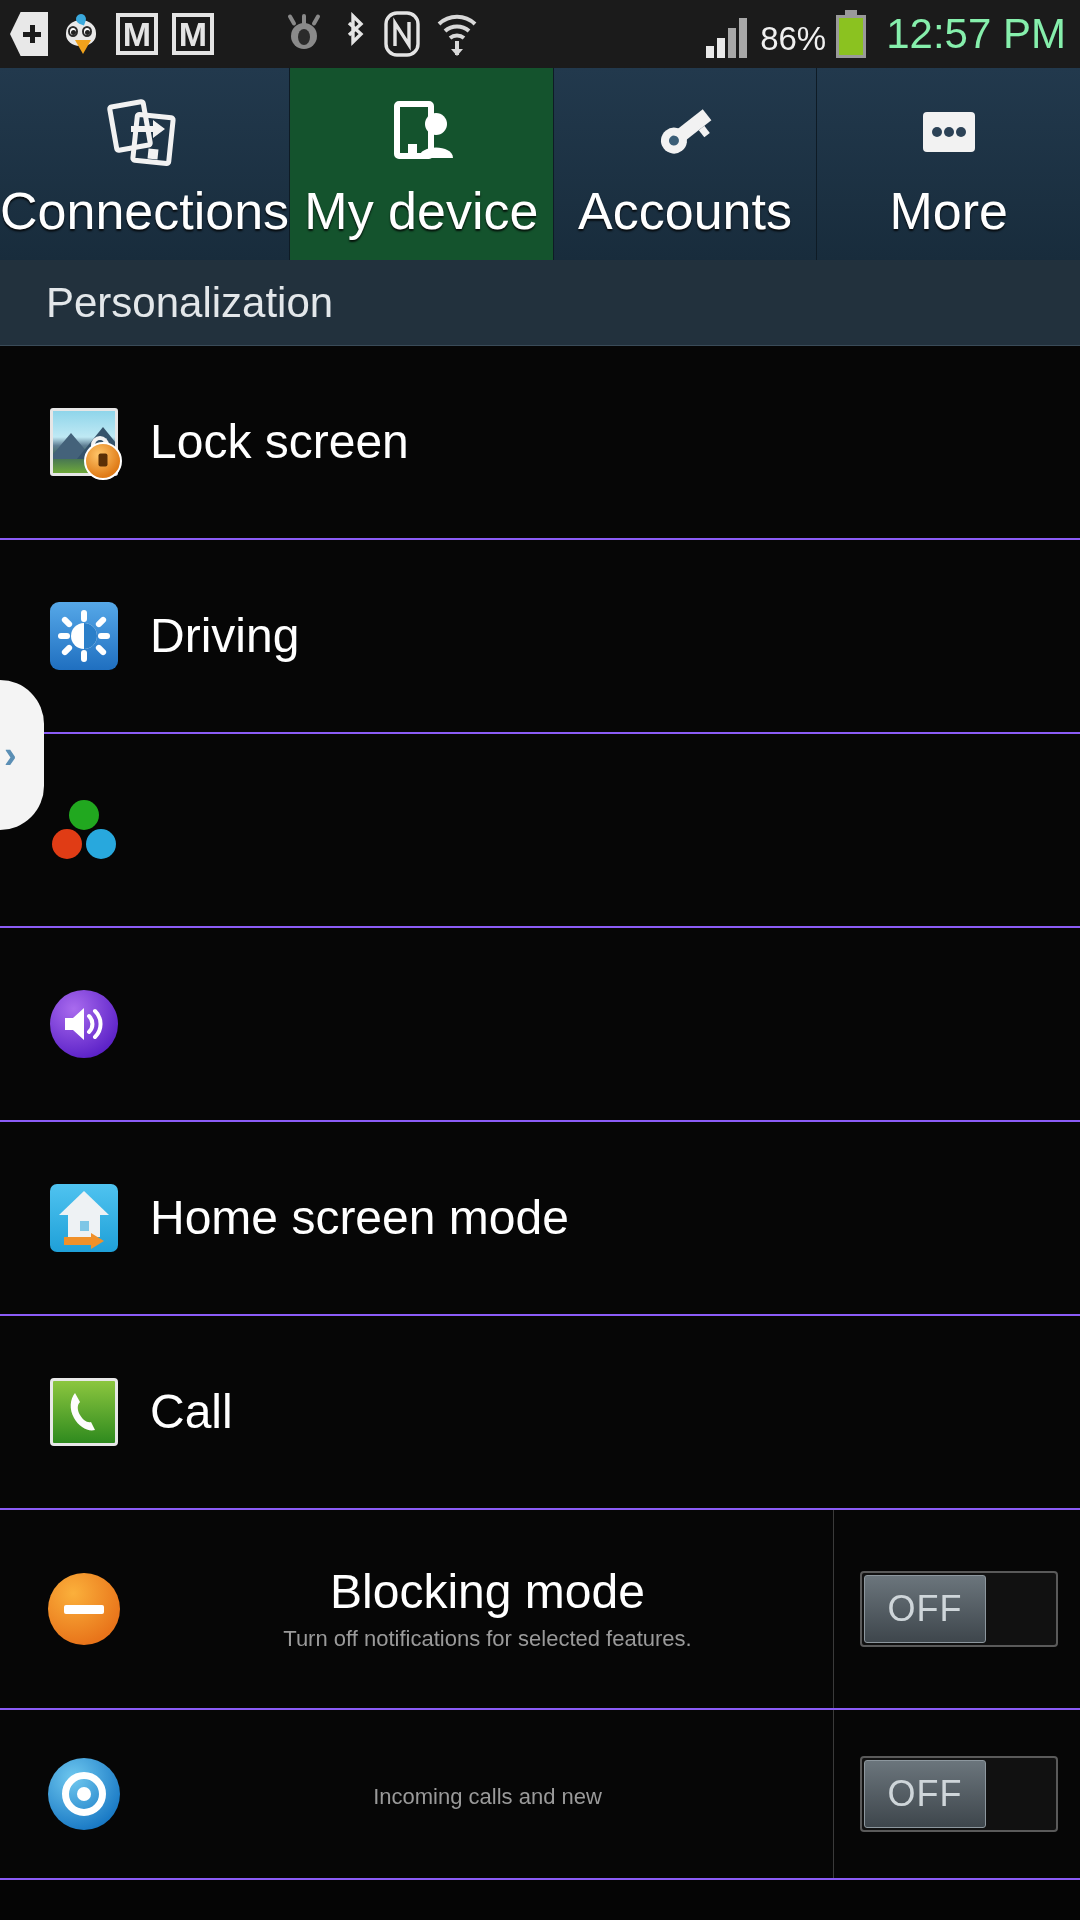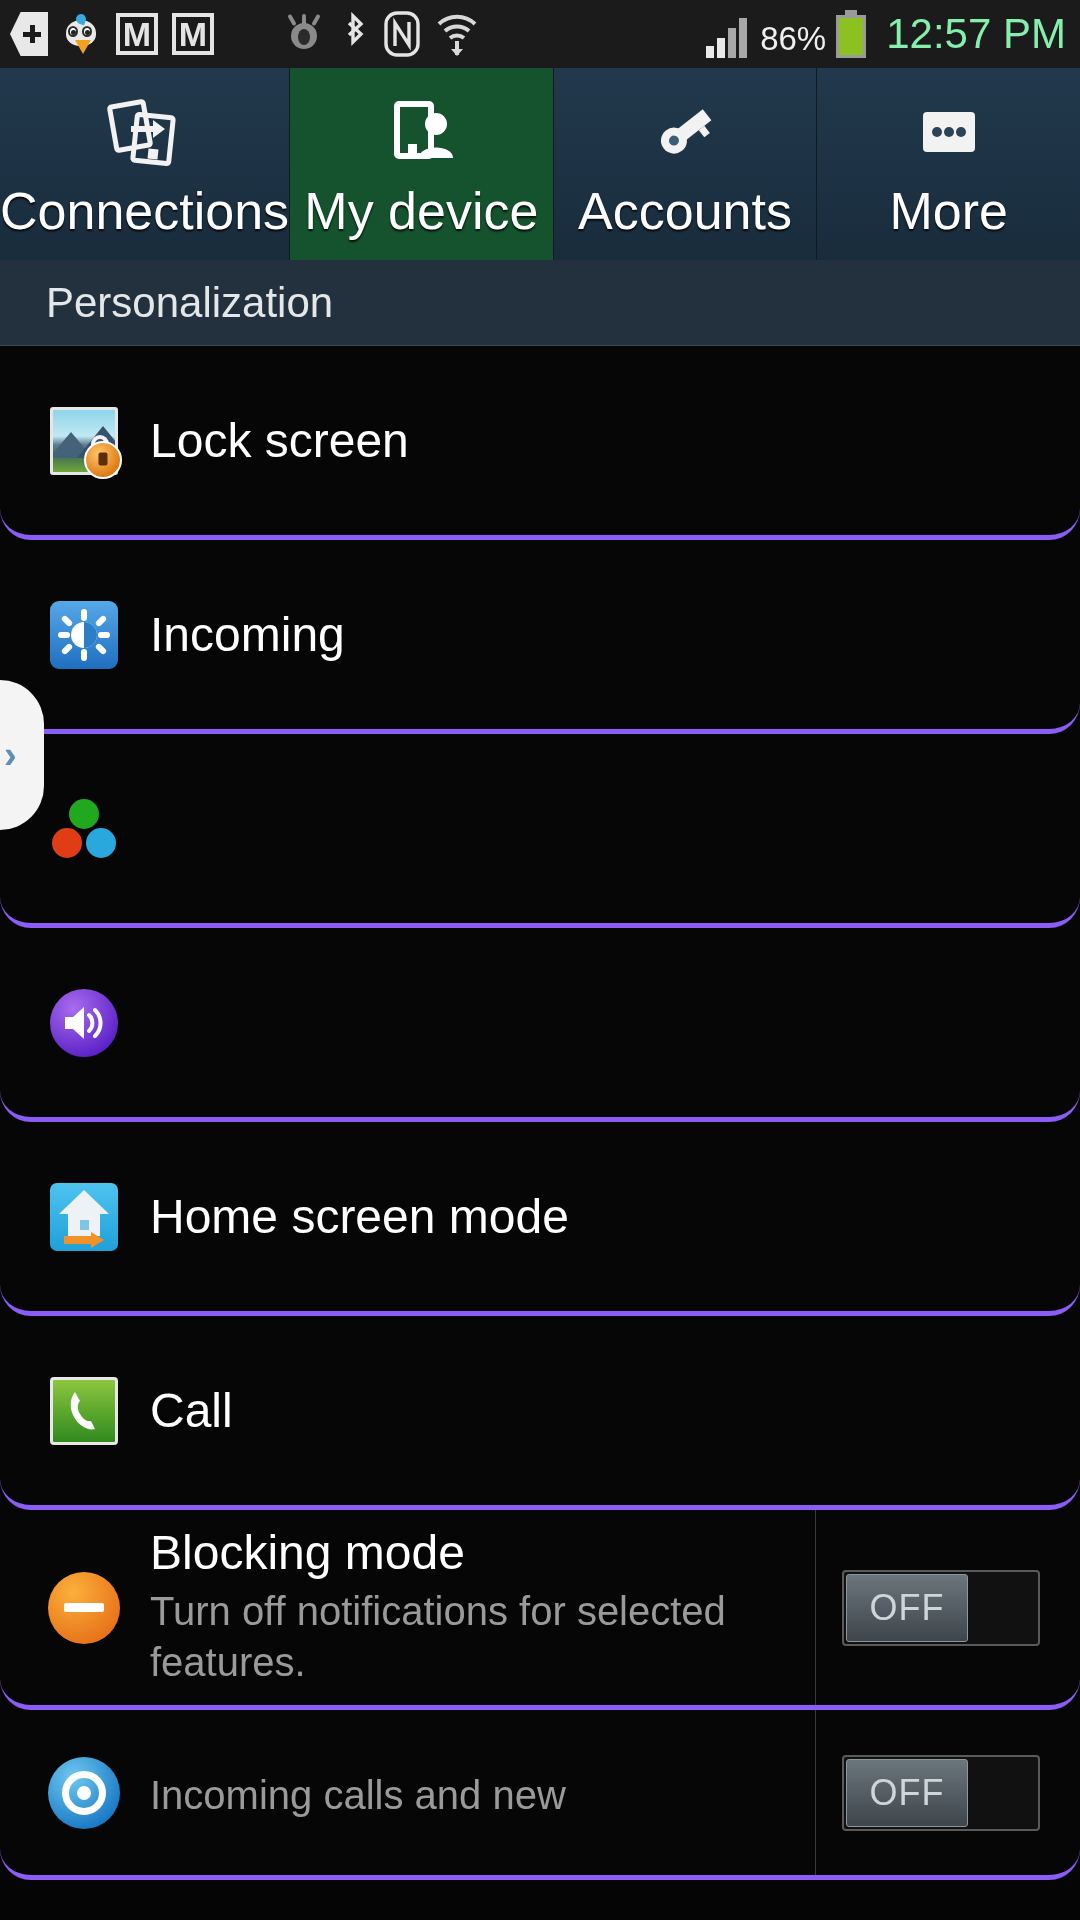--- a/index.html
+++ b/index.html
@@ -156,33 +156,33 @@
   .section-head .t {
     color:#e3e7ea; font-size:42px; line-height:1;text-align:right;
   }
 
   
   .list { background:#060606; }
   .row {
     position:relative;
     display:flex; align-items:center;
     min-height:194px;
-    border-bottom:5px solid #8b5cf6;
-    padding-left:48px; padding-right:40px;border-radius:31px;
+    border-bottom:2px solid #8b5cf6;
+    padding-left:48px; padding-right:22px;
   }
   .row .ricon {
     width:72px; height:72px; flex:0 0 72px;
     display:flex; align-items:center; justify-content:center;
     margin-right:30px;
   }
   .row .rtext { flex:1 1 auto; min-width:0; }
   .row .rtitle { color:#ffffff; font-size:48px; line-height:1.12; }
-  .row .rsub { color:#9a9a9a; font-size:40px; line-height:1.28; margin-top:6px; }
-
-  .row.two-line { min-height:200px; align-items:center; }
+  .row .rsub { color:#9a9a9a; font-size:22px; line-height:1.28; margin-top:6px; }
+
+  .row.two-line { min-height:200px; align-items:center;text-align:center; }
 
   
   .toggle-wrap {
     display:flex; align-items:center; flex:0 0 auto; padding-left:26px; margin-left:8px;
     border-left:1px solid #3a3a3a; align-self:stretch; justify-content:center;
   }
   .toggle {
     width:198px; height:76px; position:relative;
     background:#111; border:2px solid #5a5a5a; border-radius:4px;
     display:flex; align-items:center;
@@ -496,21 +496,21 @@
               <rect x="41" y="35" width="6" height="12" rx="3" transform="rotate(-45 44 41)"></rect>
               <rect x="41" y="7" width="6" height="12" rx="3" transform="rotate(45 44 13)"></rect>
               <rect x="7" y="35" width="6" height="12" rx="3" transform="rotate(45 10 41)"></rect>
               <circle cx="27" cy="27" r="13"></circle>
             </g>
             <path d="M27 14 A13 13 0 0 1 27 40 Z" fill="#2b7fc9"></path>
           </svg>
         </span>
       </div>
       <div class="rtext">
-        <div class="rtitle">Incoming</div>
+        <div class="rtitle">Driving</div>
       </div>
     </div>
 
     <div class="row">
       <div class="ricon">
         <span class="ico-led">
             <i class="g"></i>
             <i class="r"></i>
             <i class="b"></i>
           </span>

